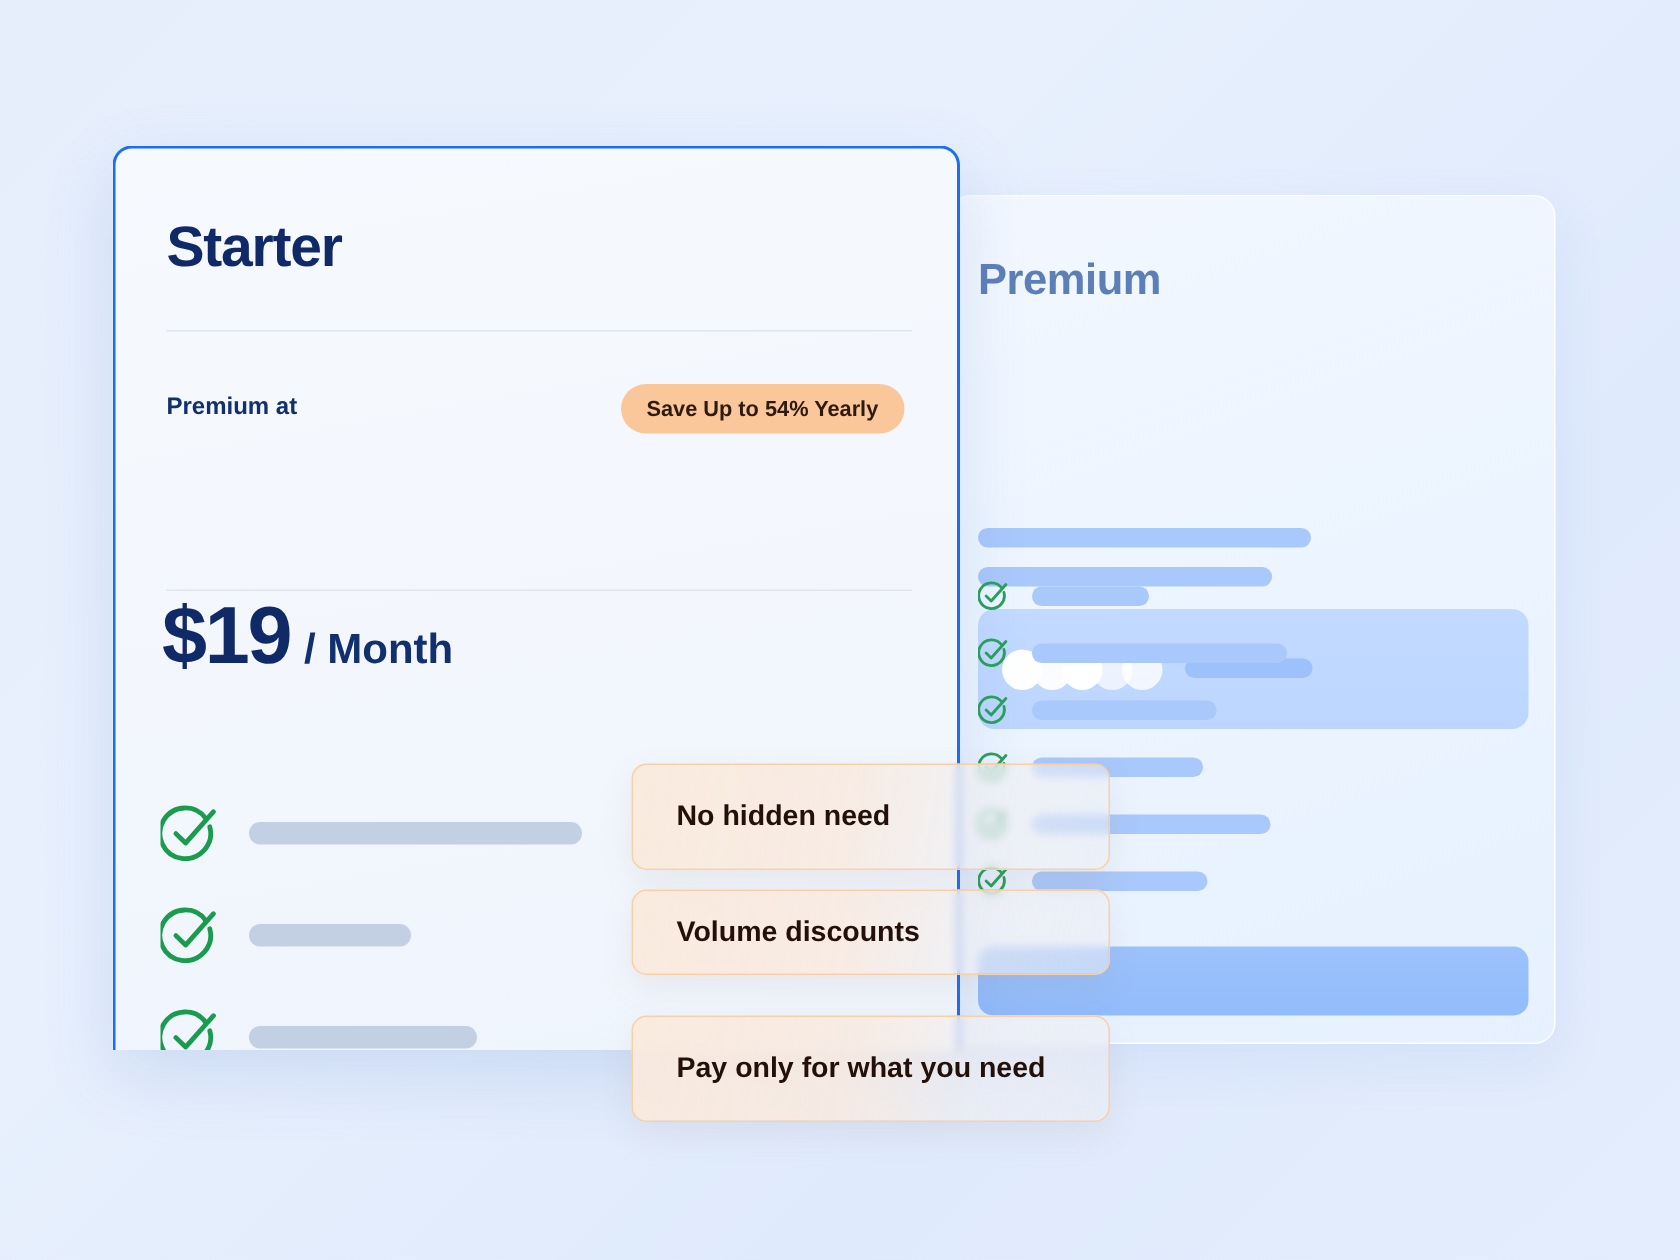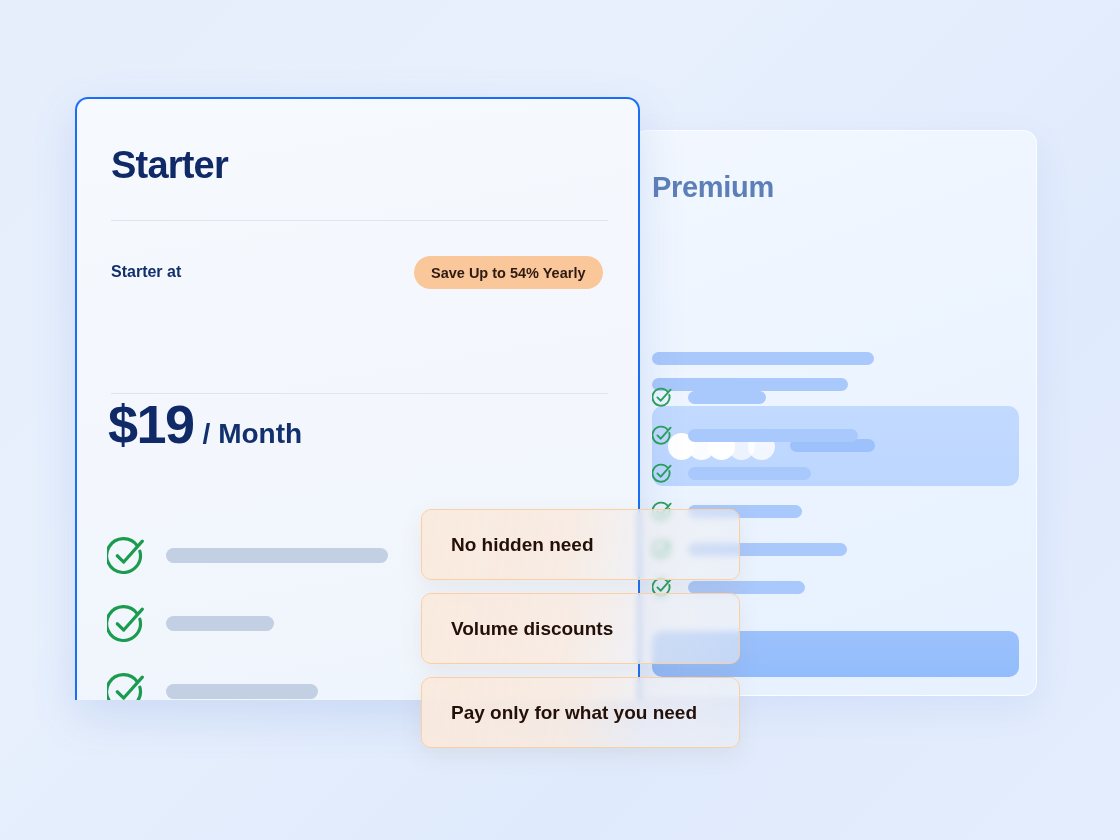--- a/index.html
+++ b/index.html
@@ -110,21 +110,21 @@
     display:flex; align-items:center;
     border-radius:10px;
     border:1.5px solid #fbcfa4;
     background:linear-gradient(100deg, rgba(250,233,220,.93) 0%, rgba(248,234,224,.88) 46%, rgba(240,238,240,.62) 70%, rgba(236,238,243,.52) 100%);
     backdrop-filter:blur(3px);
     box-shadow:0 8px 22px rgba(150,120,90,.10);
     font-size:19px; font-weight:700; color:#231009;
     padding-left:29px;
   }
   .tip.t1{ left:421px; top:509px; width:319px; height:71px; }
-  .tip.t2{ left:421px; top:593px; width:319px; height:71px; }
+  .tip.t2{ left:421px; top:593px; width:319px; height:57px; }
   .tip.t3{ left:421px; top:677px; width:319px; height:71px;border-radius:10px; }
 
   .fade-row{ pointer-events:none; }
 </style>
 </head>
 <body>
 
 <div id="stage">
 
   <div class="premium-card">
@@ -190,21 +190,21 @@
       </div>
 
     <div class="pm-cta"></div>
   </div>
 
   <div class="starter-card">
     <div class="starter-title">Starter</div>
 
     <div class="divider d1"></div>
 
-    <div class="starting-at">Starter at</div>
+    <div class="starting-at">Premium at</div>
 
     <div class="save-badge">Save Up to 54% Yearly</div>
 
     <div class="price-row">
       <span class="price-amount">$19</span>
       <span class="price-period">/ Month</span>
     </div>
 
     <div class="divider d2"></div>
 

